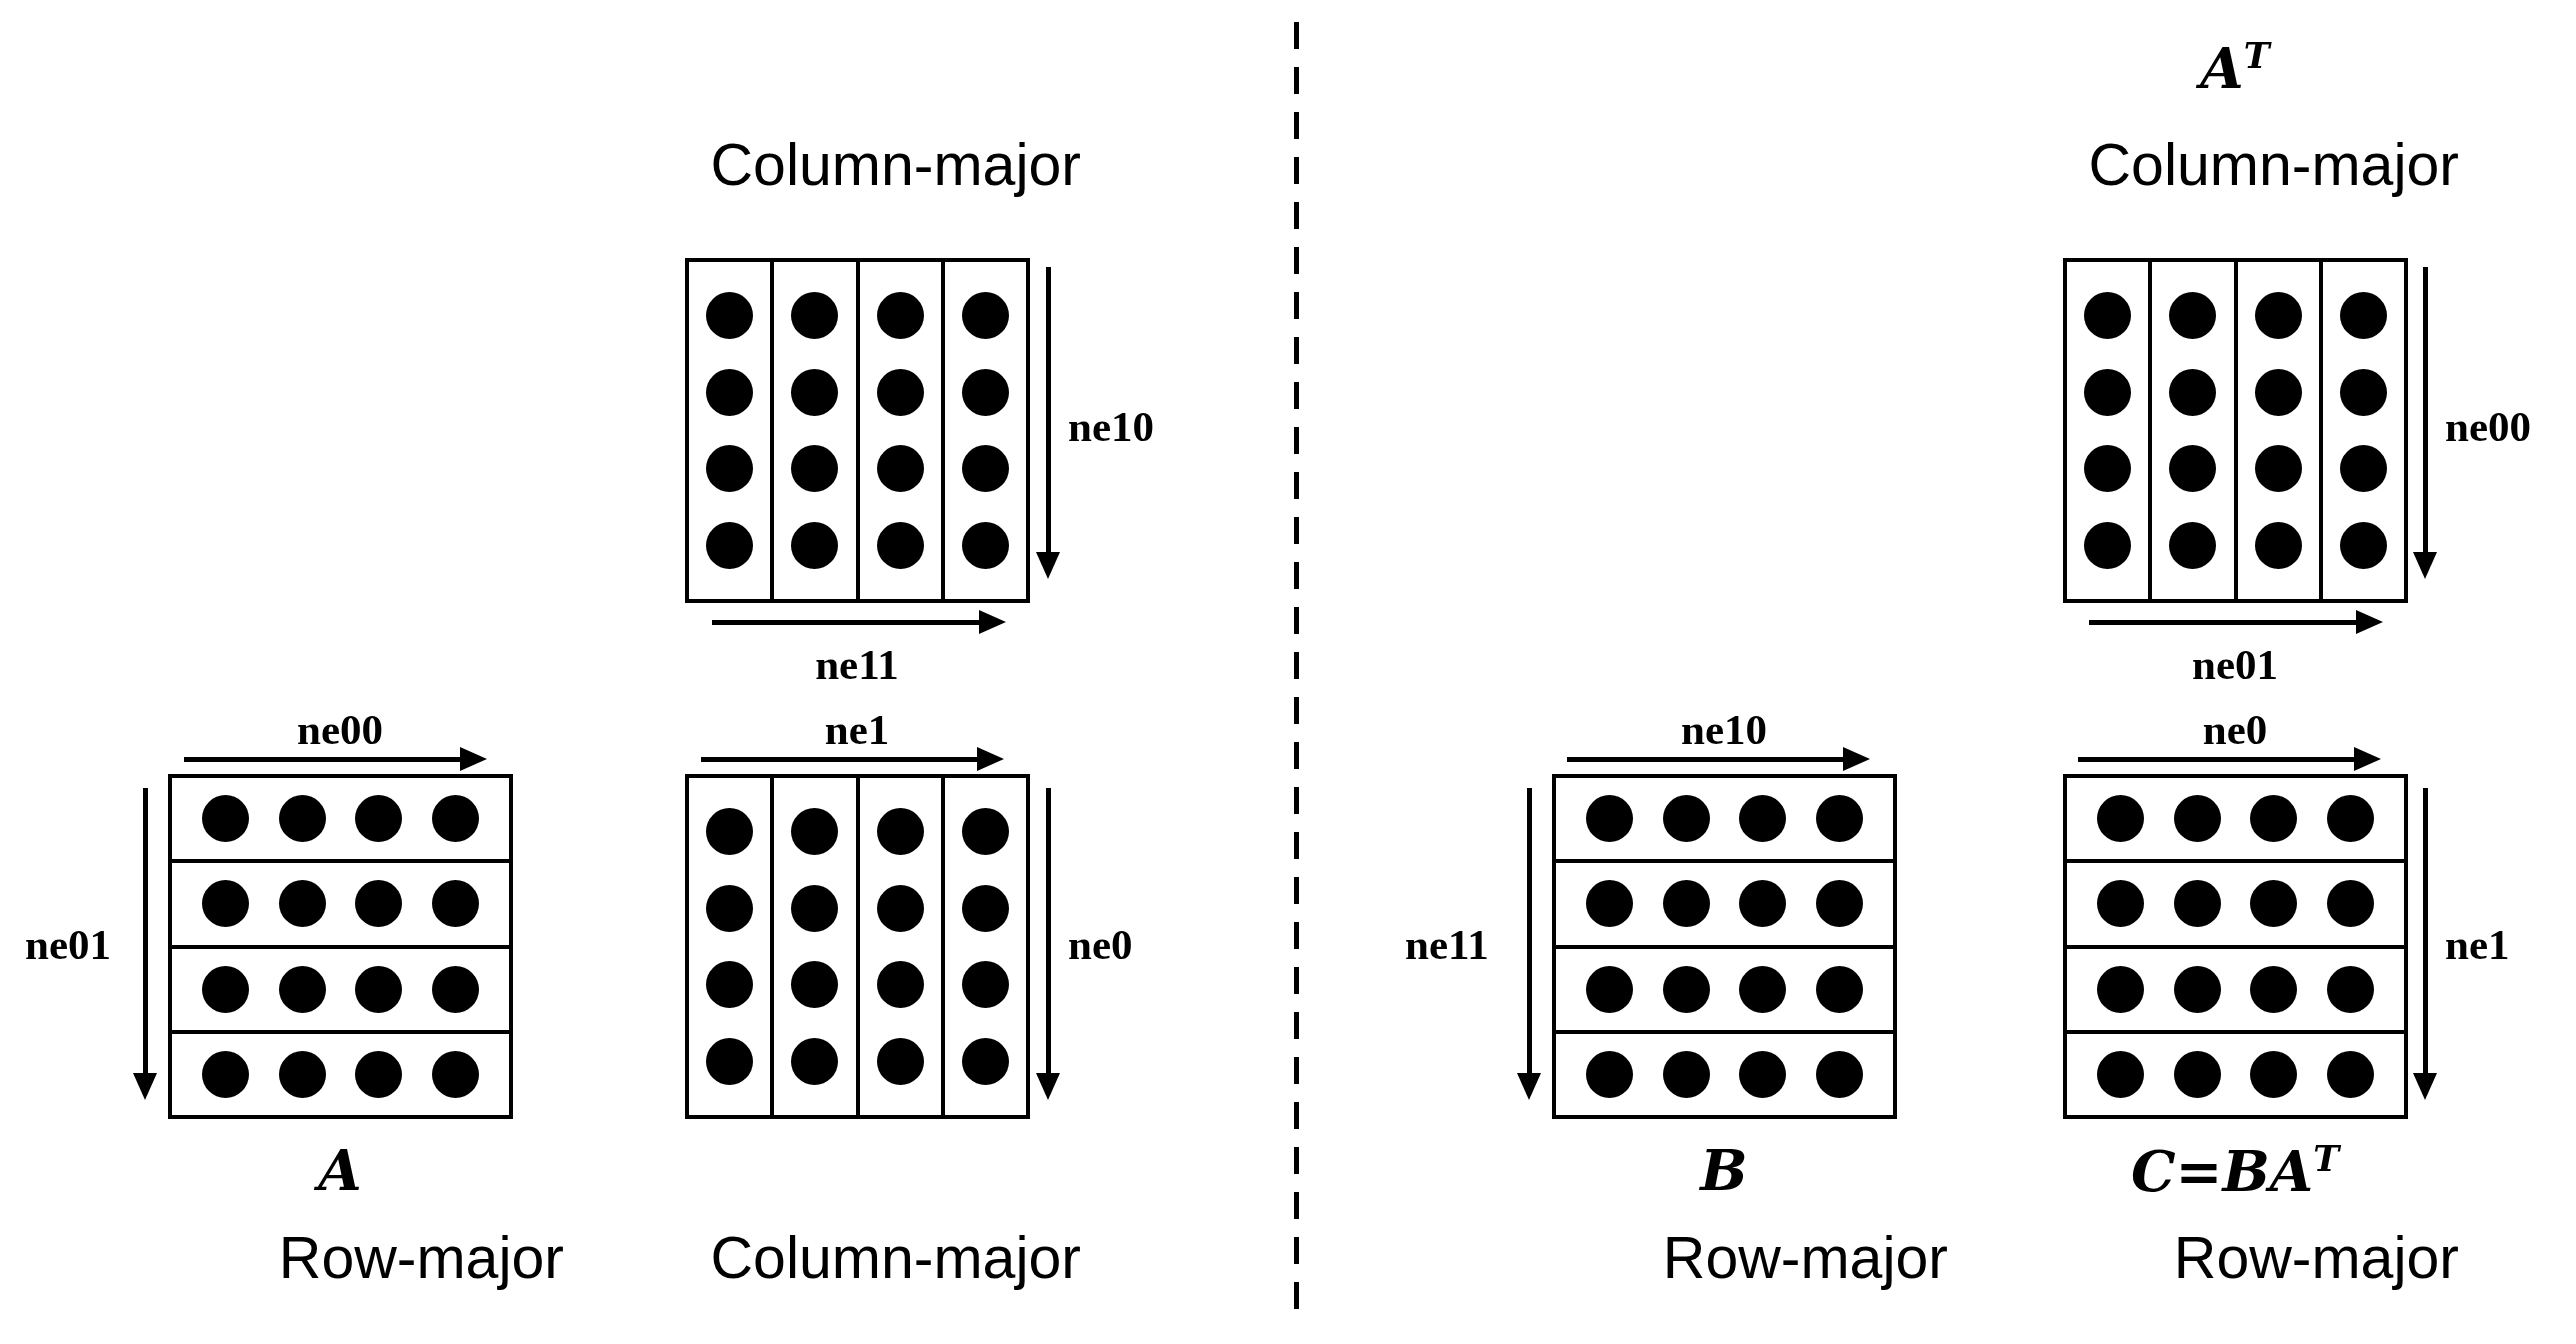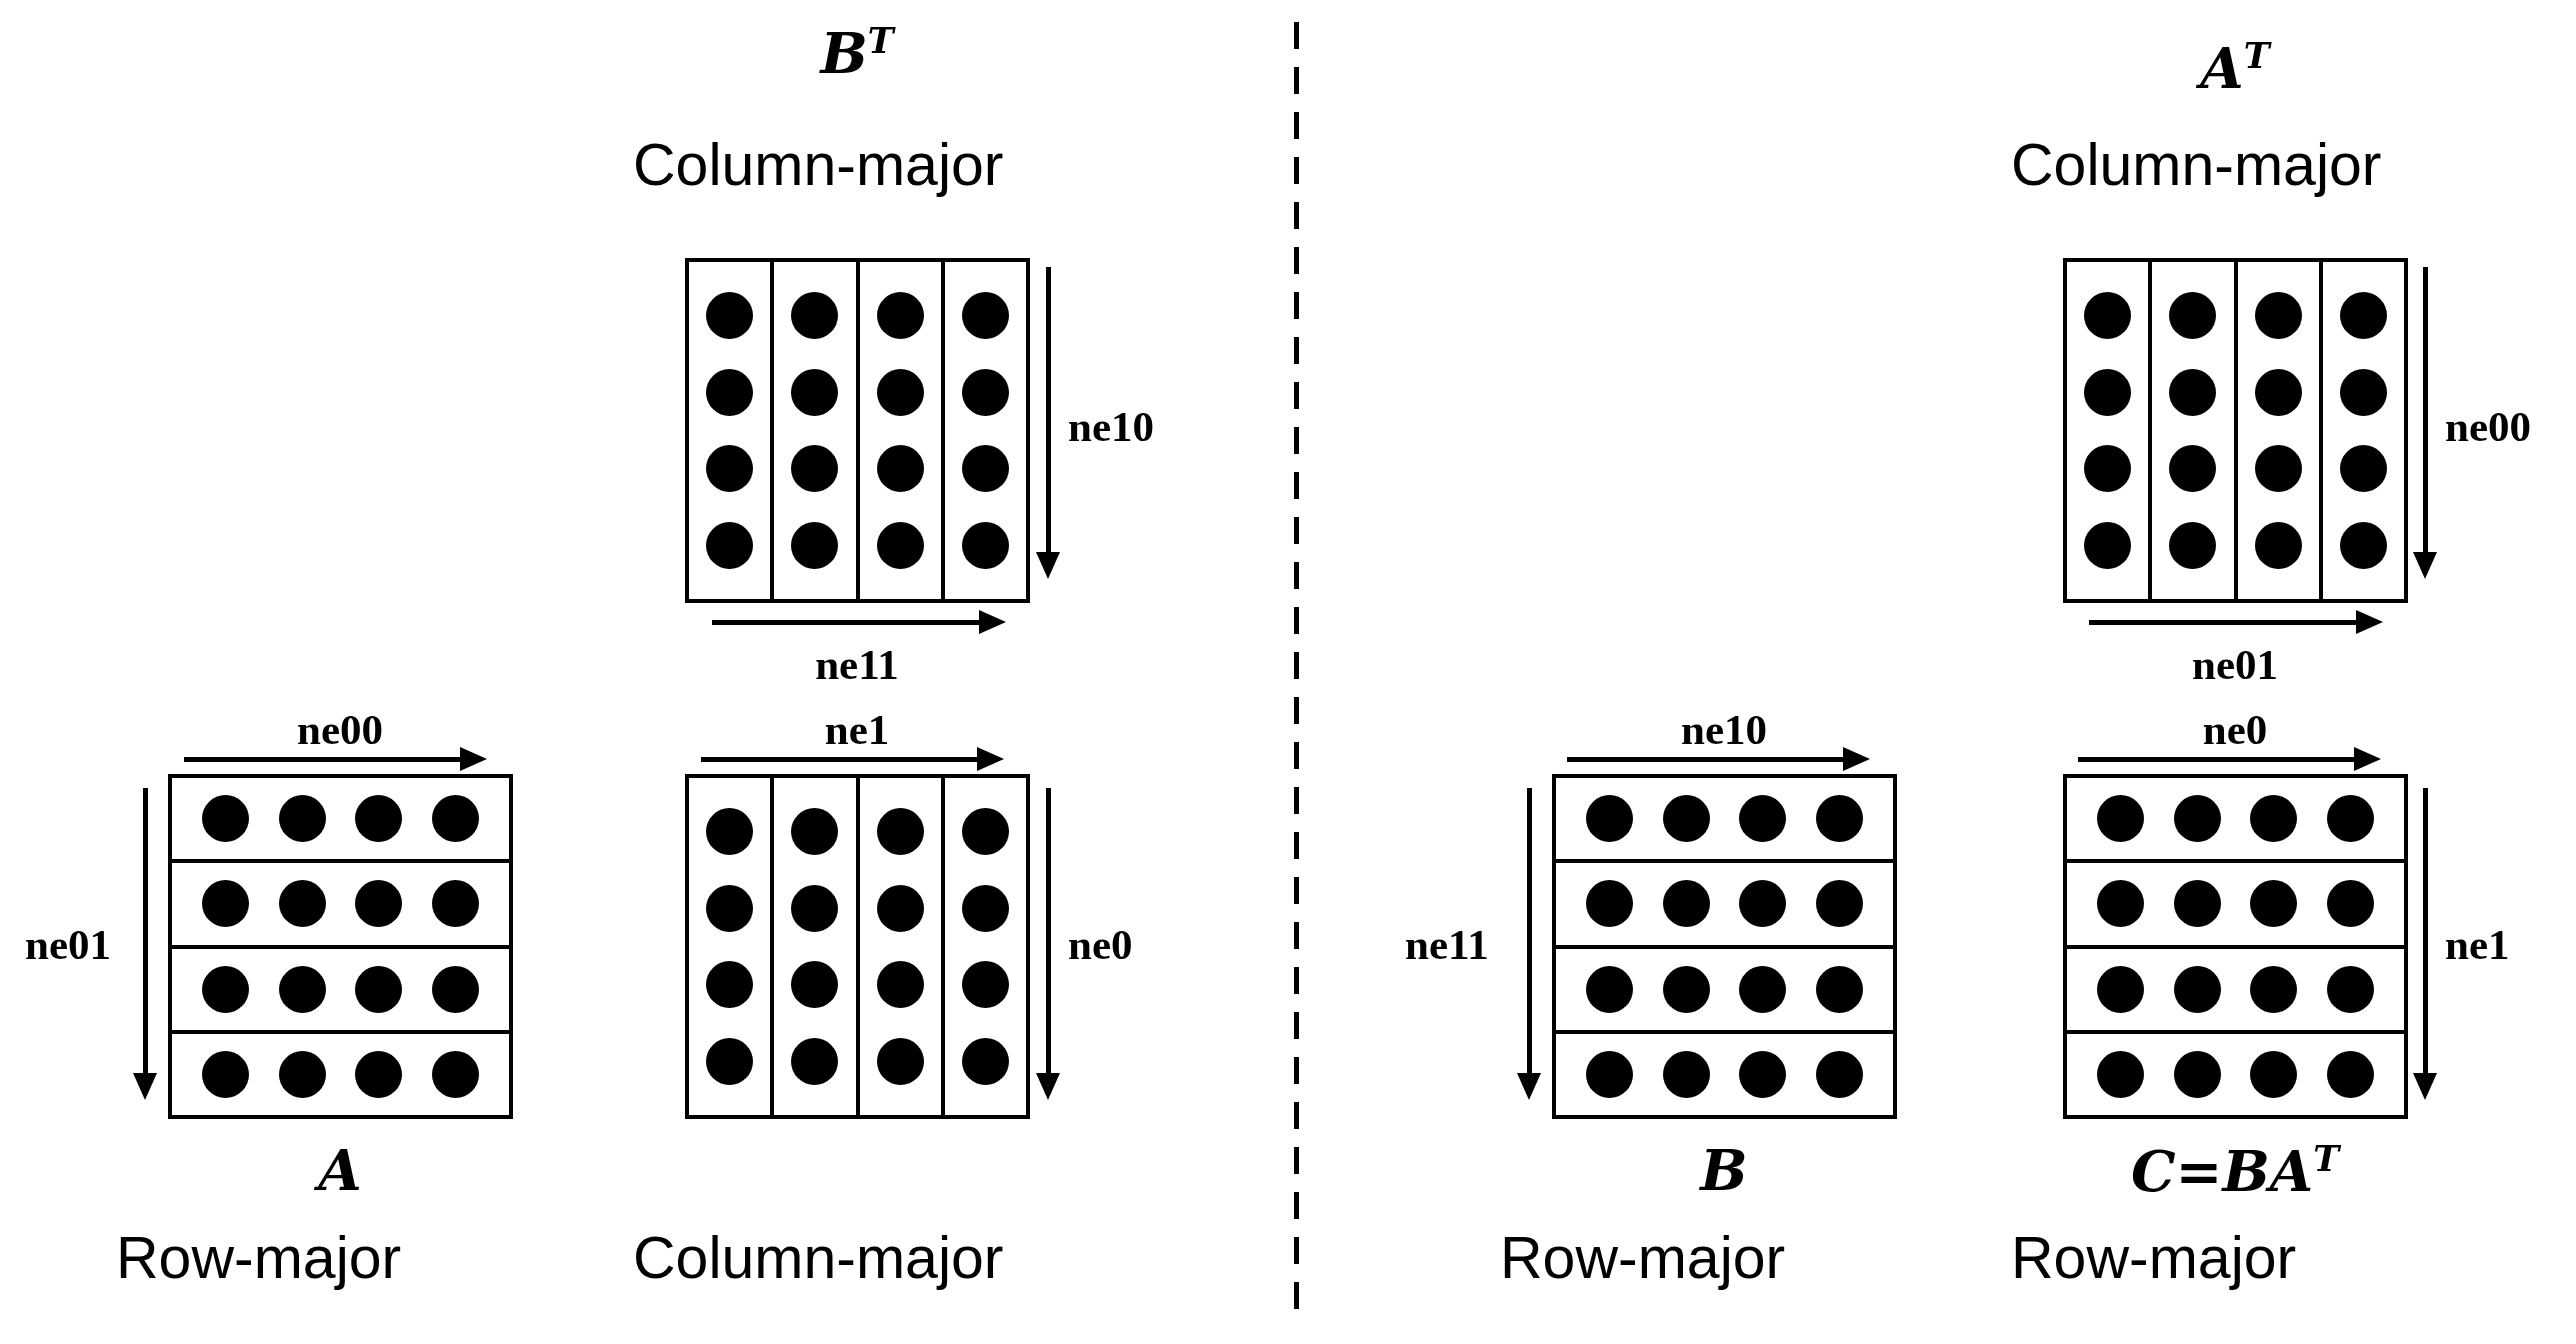--- a/index.html
+++ b/index.html
@@ -48,21 +48,21 @@
 
   
   .math {
     font-family:"DejaVu Serif", serif;
     font-style:italic; font-weight:bold;
   }
   .math sup { font-size:62%; }
   .mtitle { position:absolute; width:448px; text-align:center; font-size:56px; line-height:1.1; }
   .mcaption { position:absolute; width:448px; text-align:center; font-size:56px; line-height:1.1; }
   .layout-label {
-    position:absolute; width:448px; text-align:left;
+    position:absolute; width:448px; text-align:right;
     font-size:59px; font-weight:400; line-height:1.1;
     font-family:"Liberation Sans", sans-serif;
   }
   .ne-label {
     position:absolute; font-size:43px; font-weight:bold; line-height:1.1;
     font-family:Liberation Serif, serif;
   }
   .ne-centered { width:448px; text-align:center; }
 
   
@@ -70,21 +70,20 @@
     position:absolute;
     width:4.5px;
     background:repeating-linear-gradient(to bottom, #000 0 27px, transparent 27px 45px);
   }
 </style>
 </head>
 <body>
 
 <div id="canvas">
 
-  <div class="mtitle math" style="left:633px; top:22.4px;">B<sup>T</sup></div>
   <div class="layout-label" style="left:633px; top:133px;">Column-major</div>
   <div class="matrix" style="left:685px; top:258px;" data-orient="column-major">
       <div class="strip">
         <div class="dot"></div>
         <div class="dot"></div>
         <div class="dot"></div>
         <div class="dot"></div>
       </div>
       <div class="strip">
         <div class="dot"></div>

